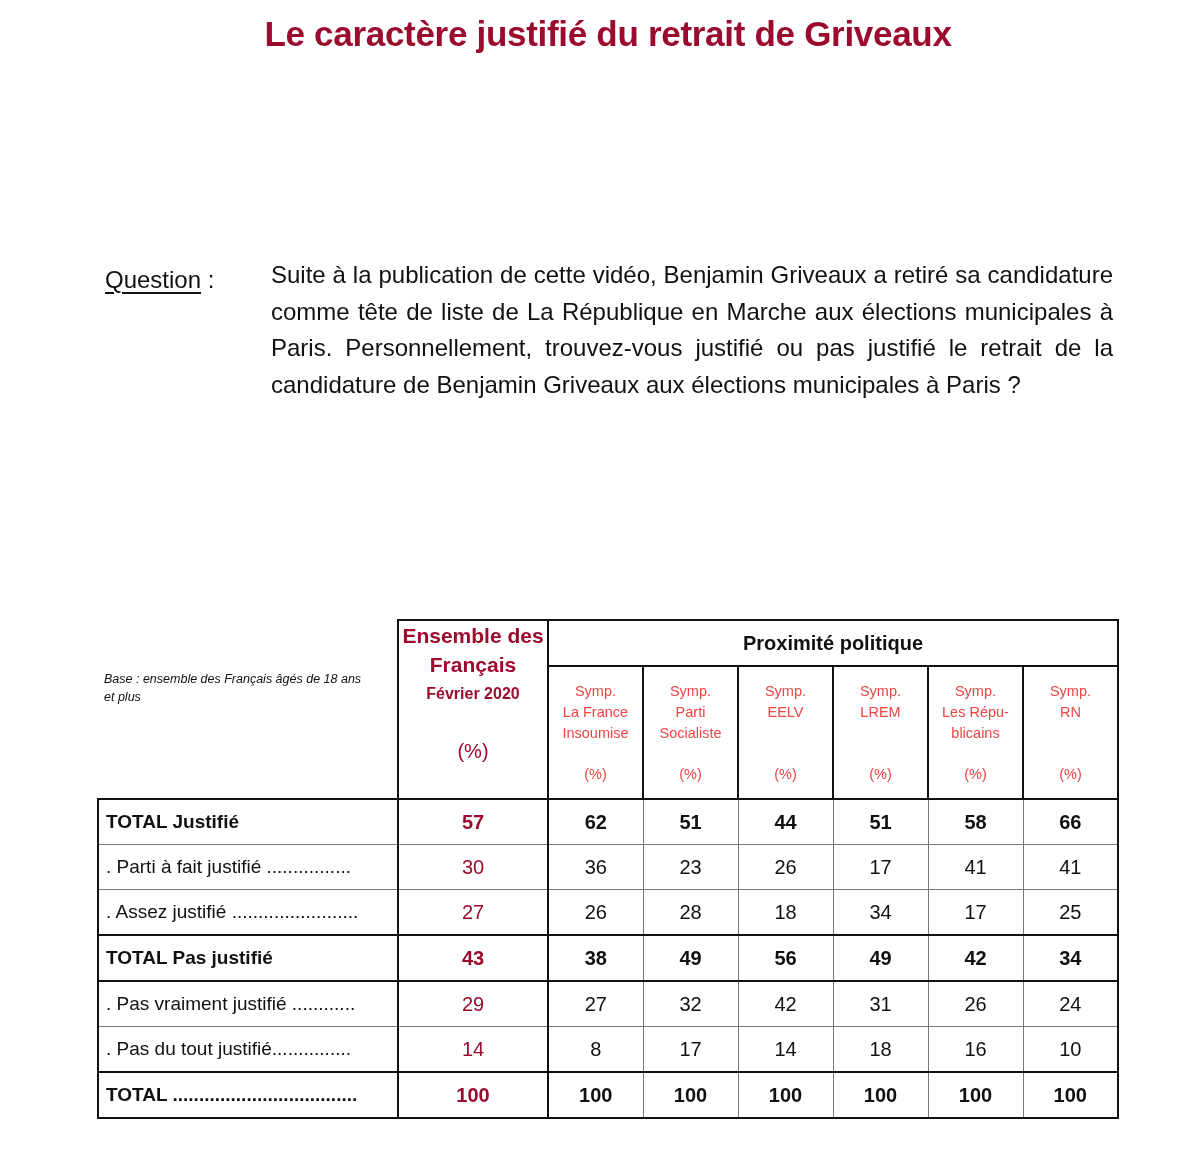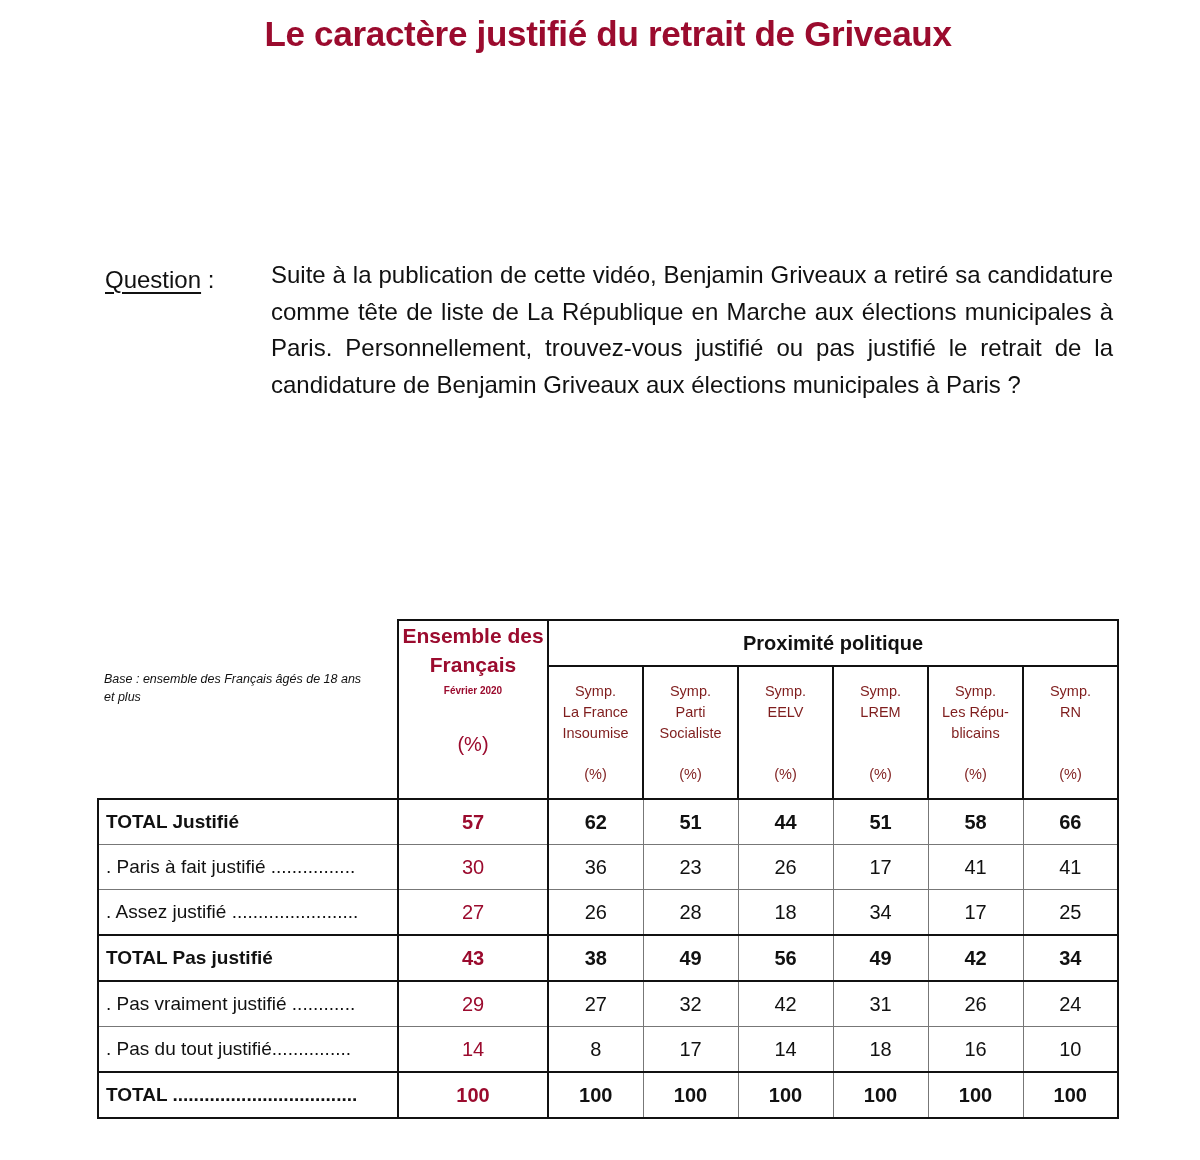--- a/index.html
+++ b/index.html
@@ -10,24 +10,24 @@
     .q-text { position:absolute; left:271px; top:257px; width:842px; font-size:24px; line-height:36.5px; text-align:justify; }
     .base { position:absolute; left:104px; top:670px; width:270px; font-size:12.5px; font-style:italic; line-height:18px; }
     table.grid { position:absolute; left:97px; top:619px; border-collapse:collapse; table-layout:fixed; }
     table.grid td { padding:0; text-align:center; vertical-align:middle; }
     .c-label { width:300px; }
     .c-ens { width:150px; }
     .c-party { width:95px; }
     .hdr-blank { border:none; }
     .hdr-ens { border:2px solid #111; vertical-align:top !important; color:#9b0b2e; }
     .ens-name { font-size:21px; font-weight:bold; line-height:29px; }
-    .ens-date { font-size:10px; font-weight:bold; margin-top:6px; }
+    .ens-date { font-size:16px; font-weight:bold; margin-top:6px; }
     .ens-pct { font-size:20px; margin-top:37px; }
     .prox { border:2px solid #111; height:44px; font-size:20px; font-weight:bold; }
-    .party { border:2px solid #111; border-top-width:2px; height:131px; vertical-align:top !important; font-size:14.5px; color:#7f1d1d; }
+    .party { border:2px solid #111; border-top-width:2px; height:131px; vertical-align:top !important; font-size:14.5px; color:#ef4444; }
     .party .sym { margin-top:14px; line-height:21px; }
     .party .name { line-height:21px; min-height:42px; }
     .party .pct { margin-top:22px; }
     tr.row td { height:44px; border:1px solid #777; font-size:20px; }
     tr.row td.lbl { text-align:left; padding-left:7px; border-left:2px solid #111; border-right:2px solid #111; font-size:19px; white-space:nowrap; overflow:hidden; }
     tr.row td.ens { color:#9b0b2e; border-right:2px solid #111;text-align:center; }
     tr.row td.last { border-right:2px solid #111;margin-left:44px; }
     tr.bold td { font-weight:bold; }
     tr.first td { border-top:2px solid #111; }
     tr.sep td { border-top:2px solid #111; }
@@ -101,21 +101,21 @@
     <td class="lbl">TOTAL Justifié</td>
     <td class="ens">57</td>
     <td>62</td>
     <td>51</td>
     <td>44</td>
     <td>51</td>
     <td>58</td>
     <td class="last">66</td>
   </tr>
   <tr class="row">
-    <td class="lbl">. Paris à fait justifié ................</td>
+    <td class="lbl">. Parti à fait justifié ................</td>
     <td class="ens">30</td>
     <td>36</td>
     <td>23</td>
     <td>26</td>
     <td>17</td>
     <td>41</td>
     <td class="last">41</td>
   </tr>
   <tr class="row">
     <td class="lbl">. Assez justifié ........................</td>

